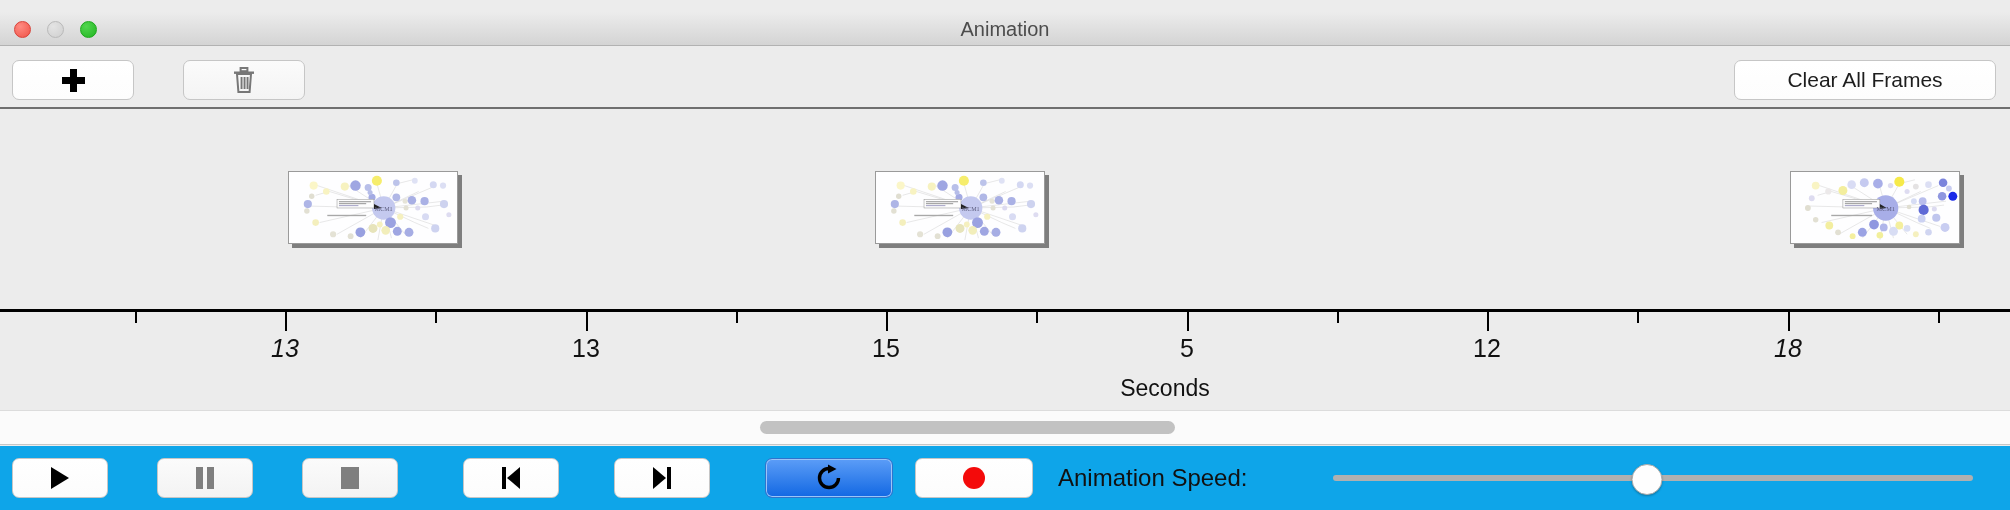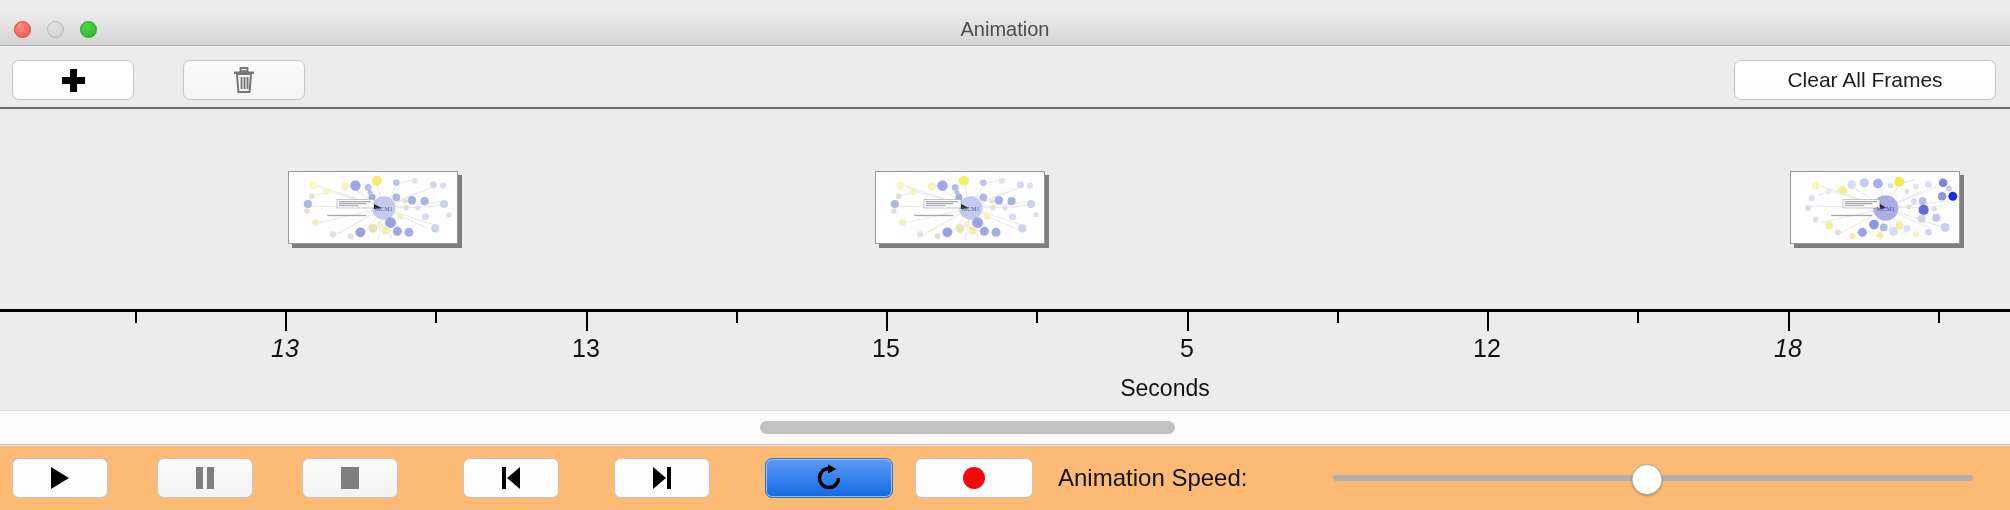--- a/index.html
+++ b/index.html
@@ -210,21 +210,21 @@
     background: #c2c2c2;
     border-radius: 7px;
     cursor: pointer;
   }
 
   
   .controls {
     position: absolute;
     left: 0; top: 446px;
     width: 2010px; height: 64px;
-    background: #fdba74;
+    background: #0ea5e9;
   }
   .cbtn {
     position: absolute;
     top: 12px;
     height: 40px;
     border: 1px solid #c6c6c6;
     border-radius: 7px;
     box-sizing: border-box;
     display: flex;
     align-items: center;

